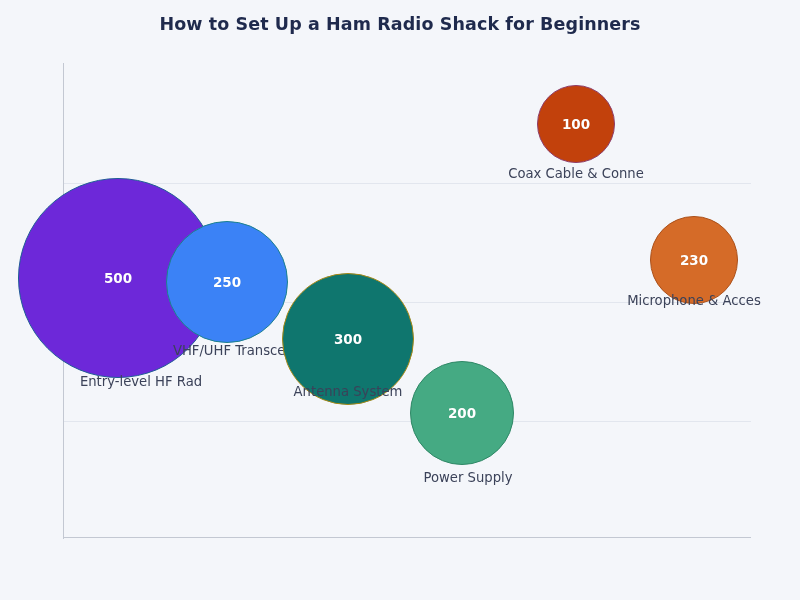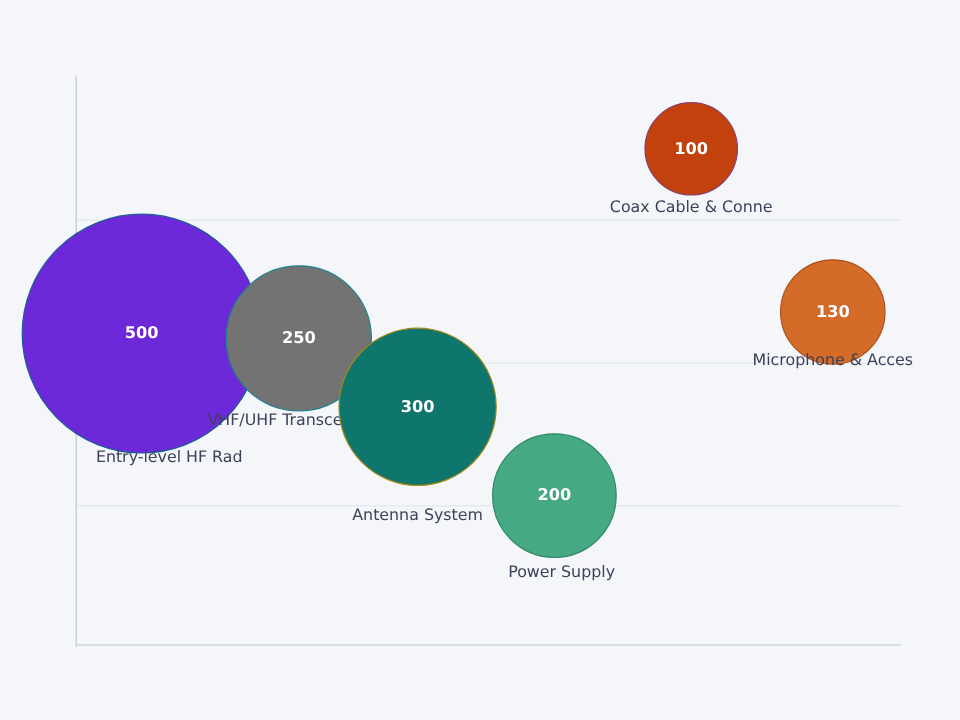--- a/index.html
+++ b/index.html
@@ -85,48 +85,49 @@
     white-space: nowrap;
     transform: translateX(-50%);
     text-align: center;
   }
 </style>
 </head>
 <body>
 
 <div id="chart-root">
 
+  <div id="chart-title">How to Set Up a Ham Radio Shack for Beginners</div>
 
   <div class="plot-area">
     <div id="gridlines">
         <div class="gridline" style="top: 183px;"></div>
         <div class="gridline" style="top: 302px;"></div>
         <div class="gridline" style="top: 421px;"></div>
       </div>
     <div class="axis-spine-y"></div>
     <div class="axis-spine-x"></div>
     <div id="bubbles">
         <div class="bubble" style="left: 18px; top: 178px; width: 200px; height: 200px; background: #6d28d9; border: 1.6px solid rgb(31, 92, 150);">
           <span class="bubble-value">500</span>
         </div>
         <div class="bubble-label" style="left: 118px; top: 374px; margin-left: 23px;">Entry-level HF Rad</div>
-        <div class="bubble" style="left: 188px; top: 221px; width: 122px; height: 122px; background: #737373; border: 1.6px solid rgb(29, 129, 142);">
+        <div class="bubble" style="left: 166px; top: 221px; width: 122px; height: 122px; background: #3b82f6; border: 1.6px solid rgb(29, 129, 142);">
           <span class="bubble-value">250</span>
         </div>
         <div class="bubble-label" style="left: 231px; top: 343px;">VHF/UHF Transcei</div>
         <div class="bubble" style="left: 282px; top: 273px; width: 132px; height: 132px; background: #0f766e; border: 1.6px solid rgb(166, 136, 20);">
           <span class="bubble-value">300</span>
         </div>
-        <div class="bubble-label" style="left: 348px; top: 422px;">Antenna System</div>
+        <div class="bubble-label" style="left: 348px; top: 384px;">Antenna System</div>
         <div class="bubble" style="left: 410px; top: 361px; width: 104px; height: 104px; background: rgb(69, 170, 131); border: 1.6px solid rgb(47, 136, 102);">
           <span class="bubble-value">200</span>
         </div>
         <div class="bubble-label" style="left: 468px; top: 470px;">Power Supply</div>
         <div class="bubble" style="left: 650px; top: 216px; width: 88px; height: 88px; background: rgb(213, 107, 40); border: 1.6px solid rgb(171, 81, 27);">
-          <span class="bubble-value">130</span>
+          <span class="bubble-value">230</span>
         </div>
         <div class="bubble-label" style="left: 694px; top: 293px;">Microphone &amp; Acces</div>
         <div class="bubble" style="left: 537px; top: 85px; width: 78px; height: 78px; background: #c2410c; border: 1.6px solid rgb(142, 60, 105);">
           <span class="bubble-value">100</span>
         </div>
         <div class="bubble-label" style="left: 576px; top: 166px;">Coax Cable &amp; Conne</div>
       </div>
   </div>
 
 </div>

